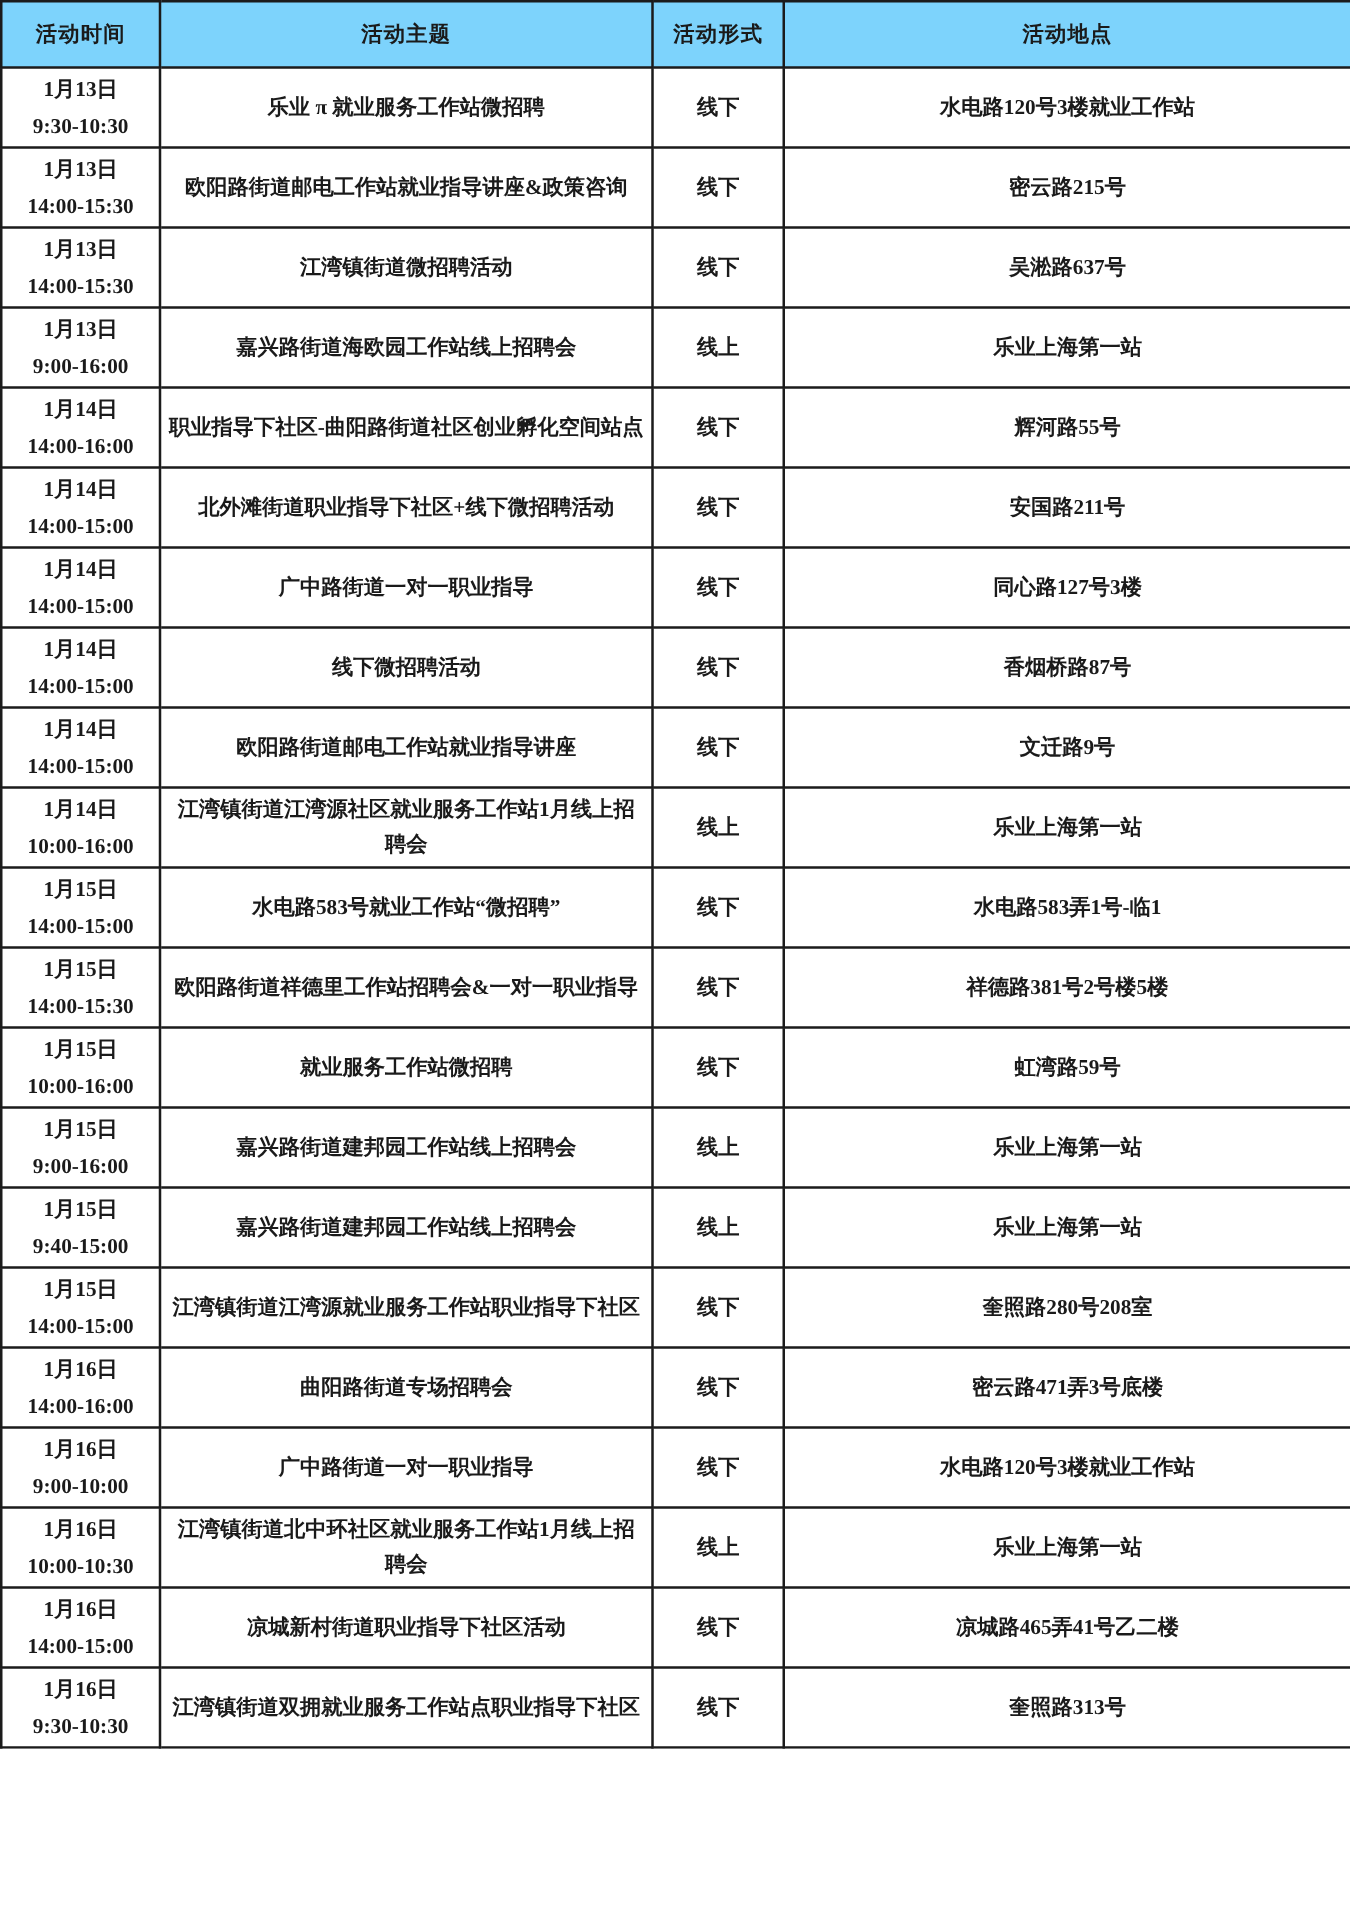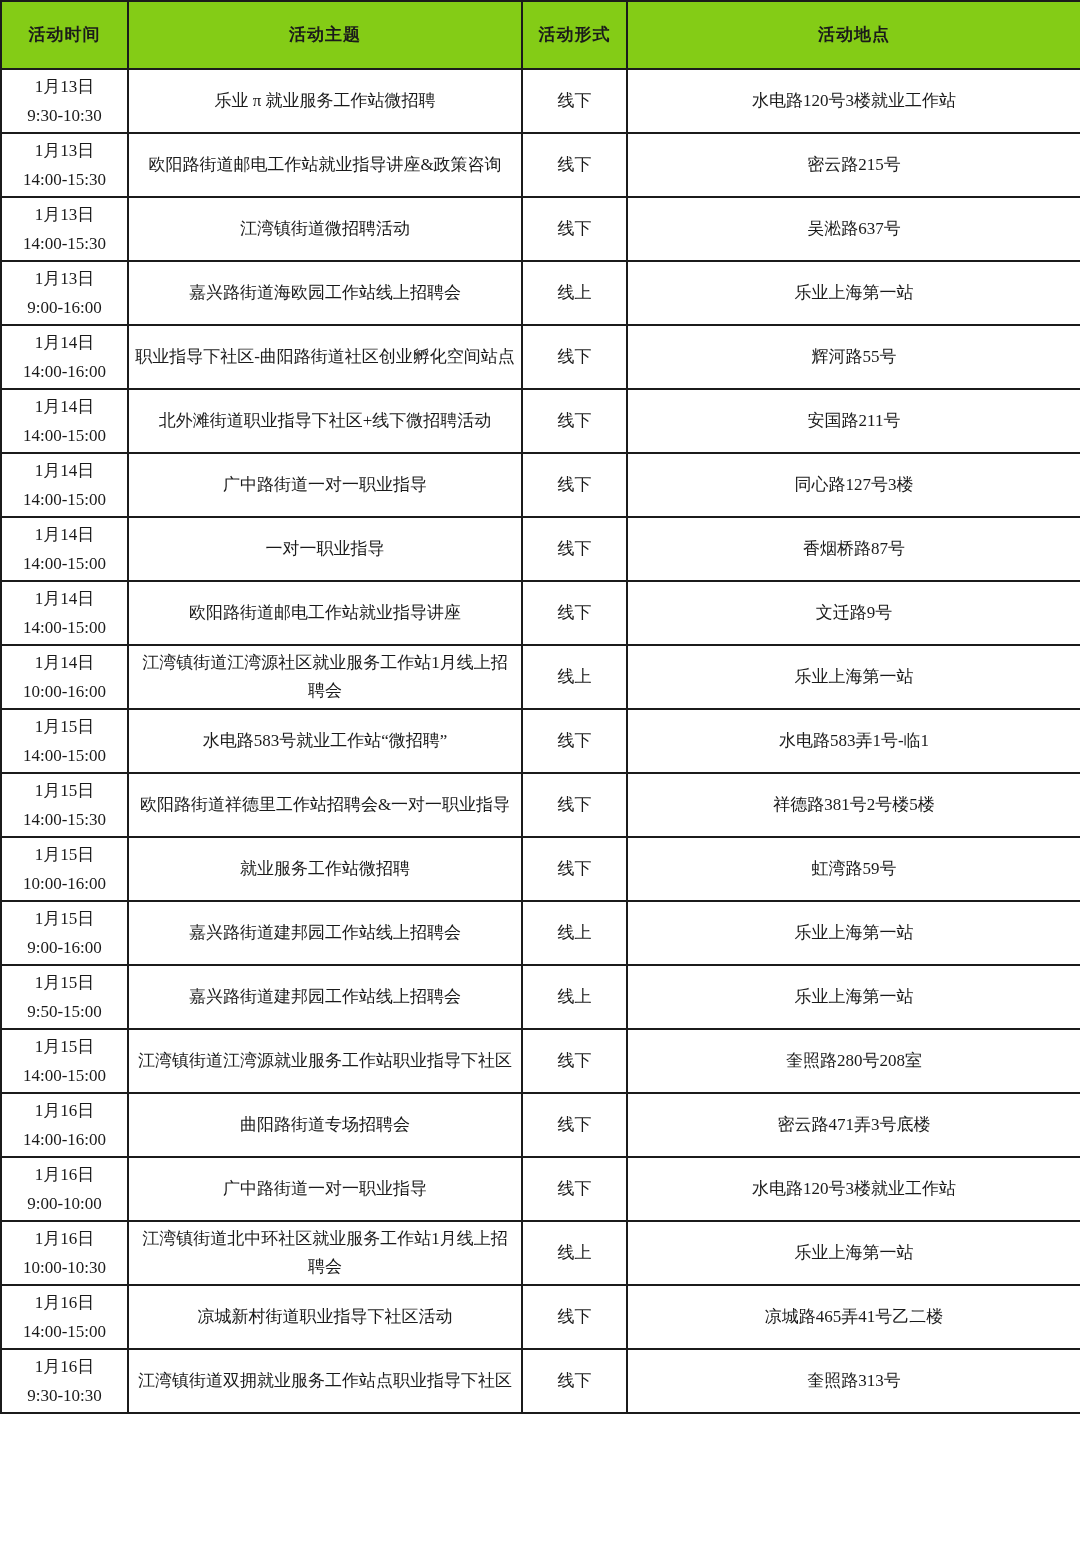--- a/index.html
+++ b/index.html
@@ -28,27 +28,27 @@
   table.events td {
     border: 2px solid #1b1b1b;
     text-align: center;
     vertical-align: middle;
     font-size: 17px;
     line-height: 28px;
     padding: 2px 6px;
     overflow-wrap: break-word;
   }
   table.events thead th {
-    background: #84cc16;
+    background: #7dd3fc;
     font-weight: bold;
-    height: 68px;
+    height: 53px;
     letter-spacing: 1px;
     margin-top: 20px;
   }
-  table.events tbody tr { height: 57px; }
+  table.events tbody tr { height: 57px; font-weight: bold; }
   td.c-time div { line-height: 29px; }
 </style>
 </head>
 <body>
 
 <table class="events">
   <colgroup>
     <col class="w-time">
     <col class="w-theme">
     <col class="w-format">
@@ -124,21 +124,21 @@
         </td>
         <td class="c-theme">广中路街道一对一职业指导</td>
         <td class="c-format">线下</td>
         <td class="c-location">同心路127号3楼</td>
       </tr>
       <tr>
         <td class="c-time">
           <div>1月14日</div>
           <div>14:00-15:00</div>
         </td>
-        <td class="c-theme">一对一职业指导</td>
+        <td class="c-theme">线下微招聘活动</td>
         <td class="c-format">线下</td>
         <td class="c-location">香烟桥路87号</td>
       </tr>
       <tr>
         <td class="c-time">
           <div>1月14日</div>
           <div>14:00-15:00</div>
         </td>
         <td class="c-theme">欧阳路街道邮电工作站就业指导讲座</td>
         <td class="c-format">线下</td>
@@ -185,21 +185,21 @@
           <div>1月15日</div>
           <div>9:00-16:00</div>
         </td>
         <td class="c-theme">嘉兴路街道建邦园工作站线上招聘会</td>
         <td class="c-format">线上</td>
         <td class="c-location">乐业上海第一站</td>
       </tr>
       <tr>
         <td class="c-time">
           <div>1月15日</div>
-          <div>9:50-15:00</div>
+          <div>9:40-15:00</div>
         </td>
         <td class="c-theme">嘉兴路街道建邦园工作站线上招聘会</td>
         <td class="c-format">线上</td>
         <td class="c-location">乐业上海第一站</td>
       </tr>
       <tr>
         <td class="c-time">
           <div>1月15日</div>
           <div>14:00-15:00</div>
         </td>

